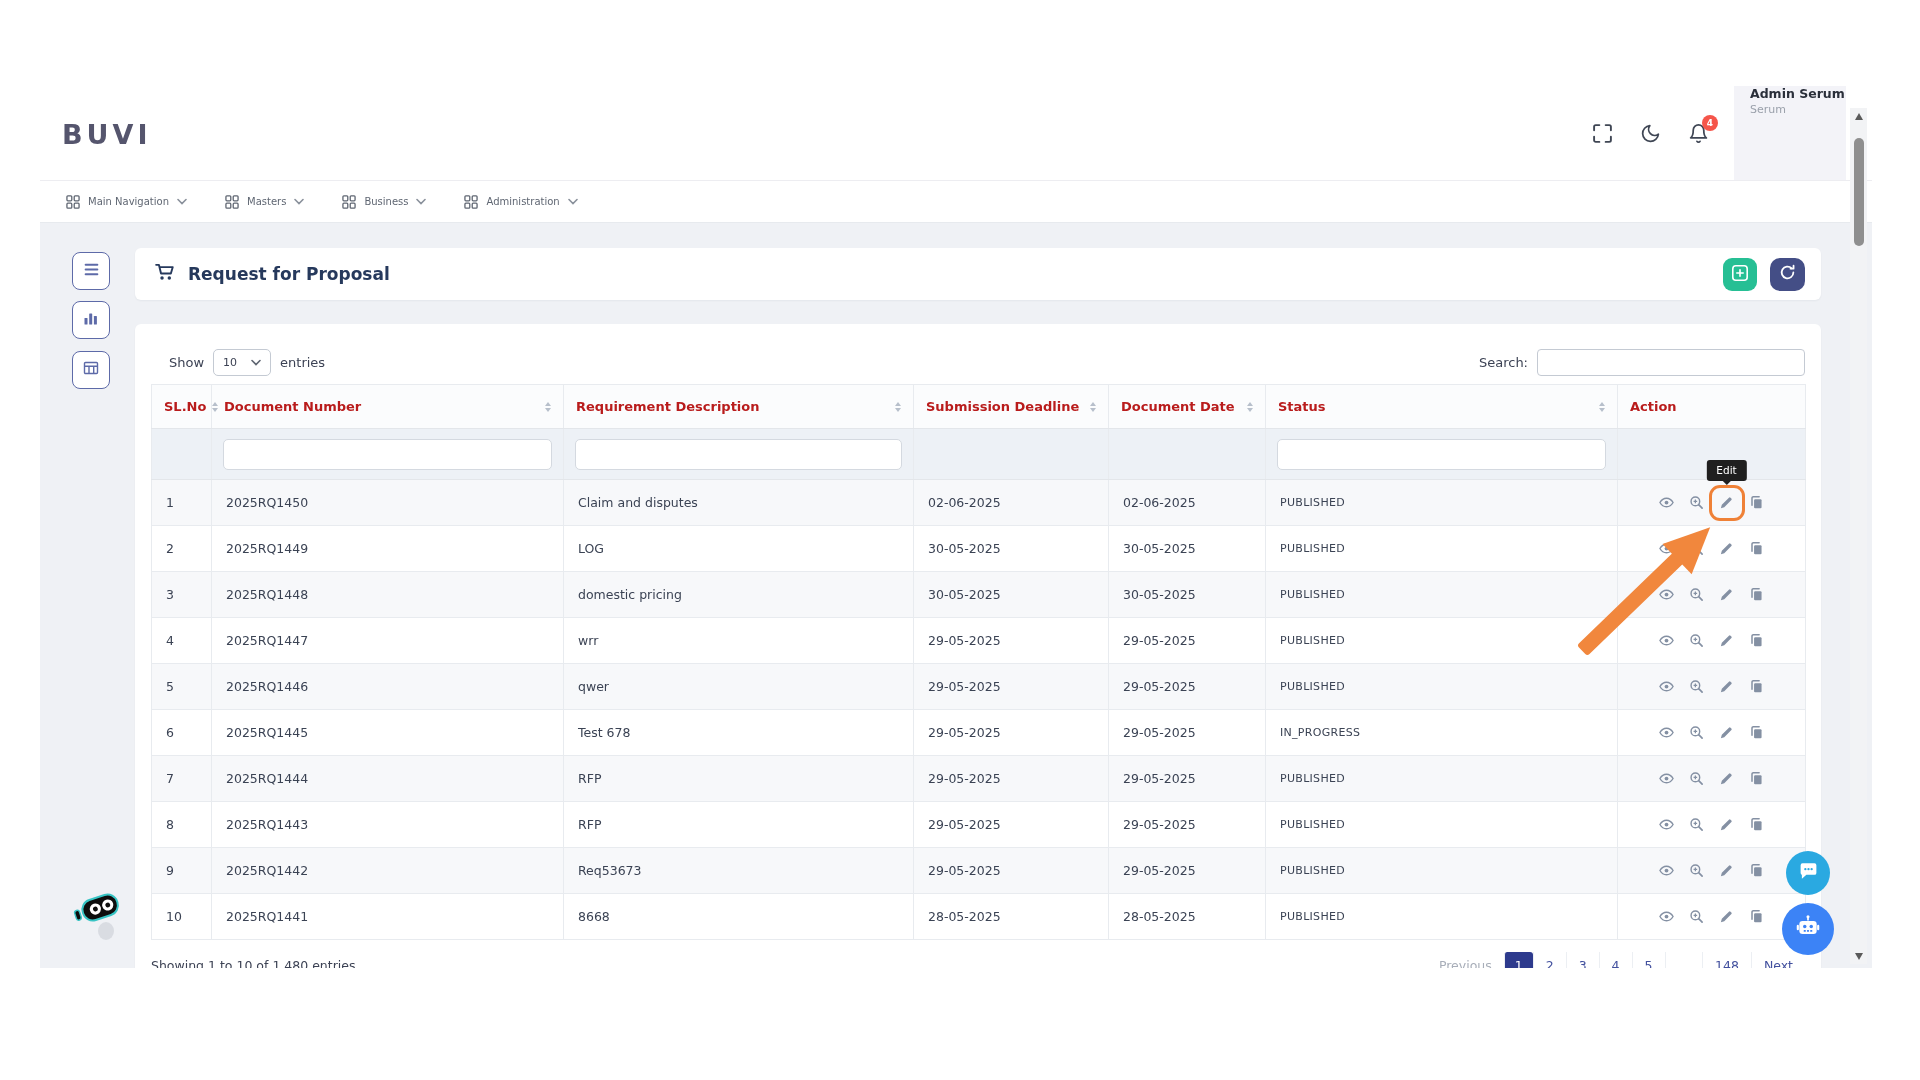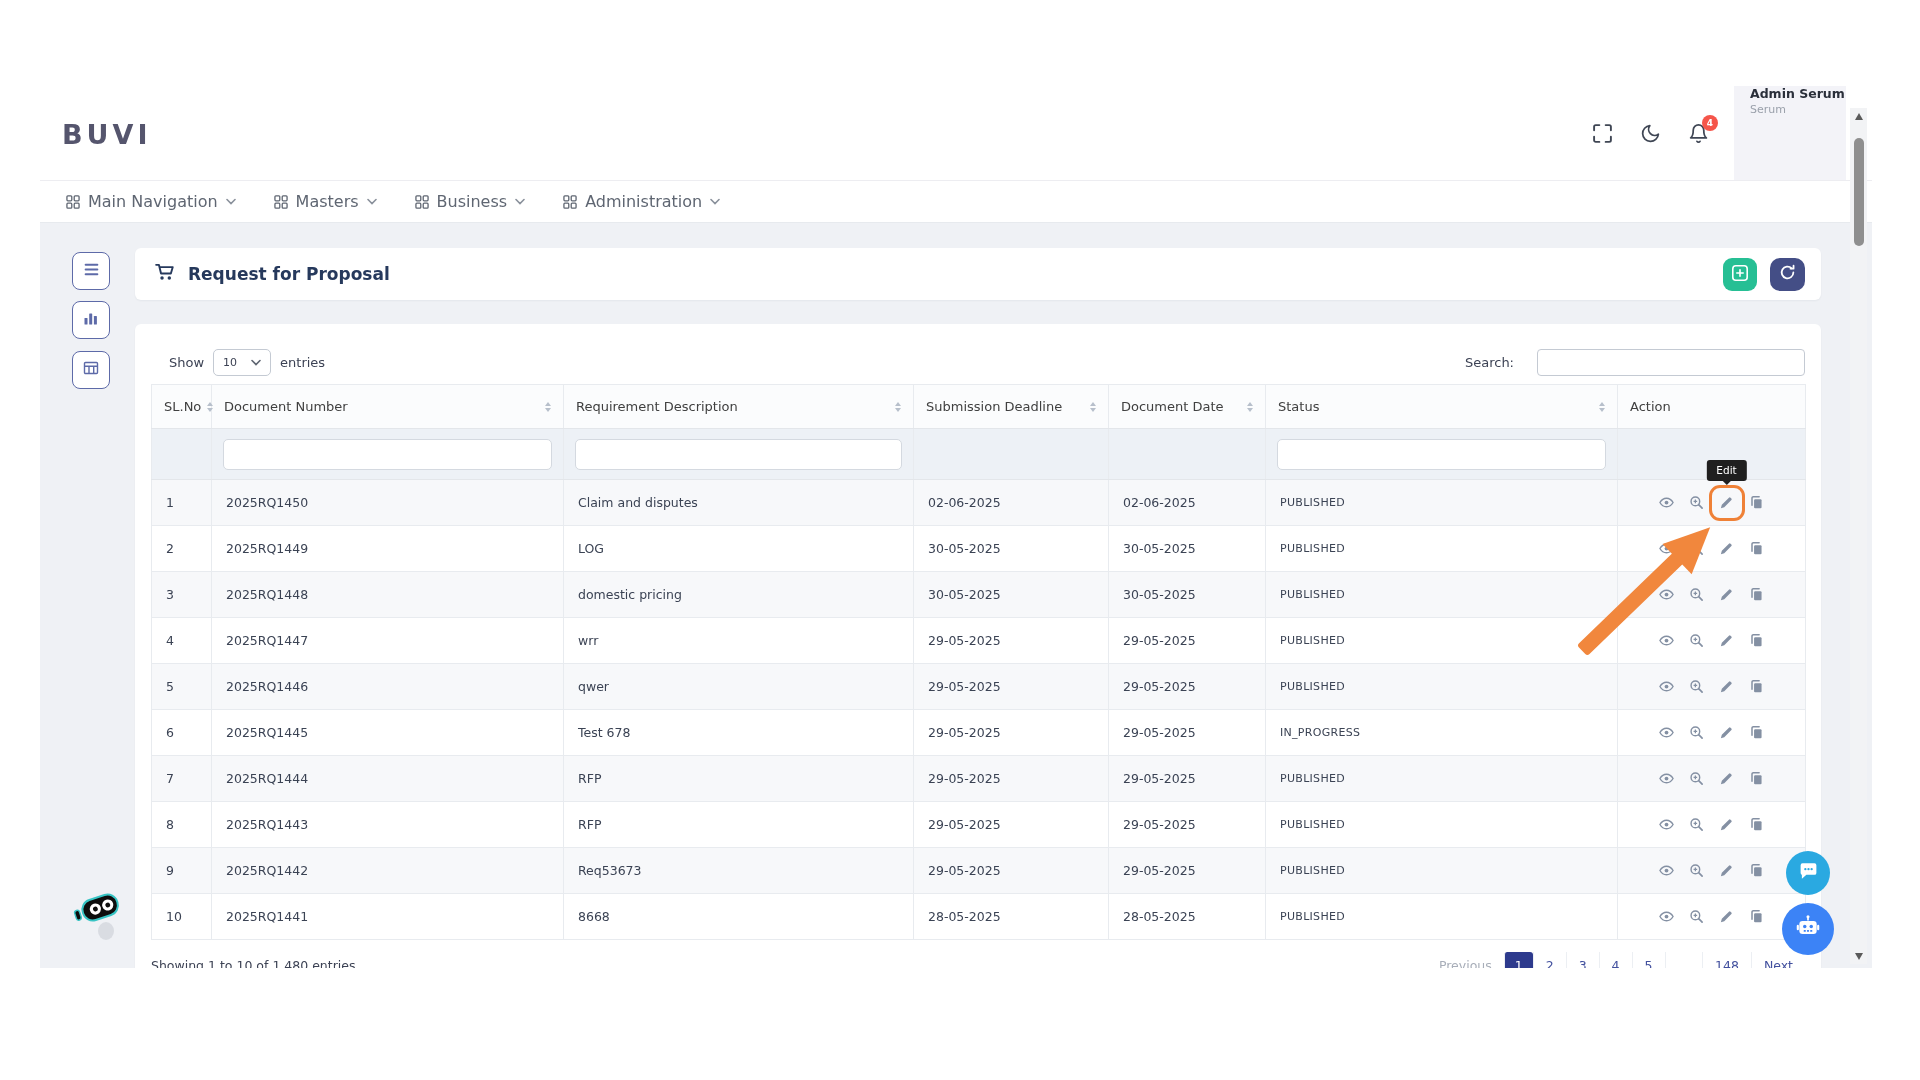--- a/index.html
+++ b/index.html
@@ -15,21 +15,21 @@
   .badge { position:absolute; top:-8px; right:-9px; background:#f5554a; color:#fff; font-size:9px; font-weight:700;
            width:16px; height:16px; border-radius:50%; display:flex; align-items:center; justify-content:center; }
   .user-panel { position:absolute; left:1694px; top:0; width:112px; height:94px; background:#f3f3f8;
                 display:flex; flex-direction:column; padding-left:16px; cursor:pointer; }
   .user-name { font-size:12.5px; font-weight:700; color:#2a2f3a; }
   .user-role { font-size:11px; color:#9aa0ab; margin-top:2px; }
 
   
   .nav { height:43px; background:#fff; border-top:1px solid #ededf1; border-bottom:1px solid #e7eaee;
          display:flex; align-items:center; padding-left:26px; gap:38px; }
-  .nav-item { display:flex; align-items:center; gap:8px; color:#5f6672; font-size:16px; cursor:pointer; }
+  .nav-item { display:flex; align-items:center; gap:8px; color:#5f6672; font-size:10px; cursor:pointer; }
   .nav-item svg { display:block; }
 
   
   .main { position:relative; height:745px; background:#eff1f5; }
 
   .side-btn { position:absolute; left:32px; width:38px; height:38px; background:#fff; border:1.5px solid #5d6aa8;
               border-radius:8px; display:flex; align-items:center; justify-content:center; color:#5d6aa8; cursor:pointer; }
 
   .card { position:absolute; left:95px; width:1686px; background:#fff; border-radius:6px; box-shadow:0 1px 2px rgba(20,30,60,.05); }
 
@@ -37,28 +37,28 @@
   .page-title { font-size:17px; font-weight:700; color:#26395c; margin-left:14px; }
   .title-actions { margin-left:auto; display:flex; gap:13px; }
   .btn-add { width:34px; height:33px; background:#26bf94; border:none; border-radius:9px; display:flex; align-items:center; justify-content:center; cursor:pointer; }
   .btn-refresh { width:35px; height:33px; background:#444e86; border:none; border-radius:10px; display:flex; align-items:center; justify-content:center; cursor:pointer; }
 
   .table-card { top:101px; height:700px; }
   .controls { display:flex; align-items:center; padding:16px 16px 0; height:60px;margin-left:18px; }
   .ctl-label { font-size:13px; color:#3c4254; }
   .select { width:58px; height:27px; border:1px solid #c4cad3; border-radius:5px; margin:0 9px;
             display:flex; align-items:center; justify-content:space-between; padding:0 9px; font-size:11px; color:#3c4254; cursor:pointer; background:#fff; }
-  .search-wrap { margin-left:auto; display:flex; align-items:center; gap:23px; }
+  .search-wrap { margin-left:auto; display:flex; align-items:center; gap:9px; }
   .search-input { width:268px; height:27px; border:1px solid #c4cad3; border-radius:4px; font-size:12px; padding:0 8px; outline:none; }
 
   table { border-collapse:collapse; table-layout:fixed; width:1654px; margin:0 16px; }
   th, td { border-right:1px solid #e8ebef; }
   th:first-child, td:first-child { border-left:1px solid #e8ebef; }
   thead th { border-top:1px solid #e8ebef; border-bottom:1px solid #e3e6ea; height:44px; background:#fbfcfd;
-             font-size:13px; font-weight:400; color:#404040; text-align:center; padding:0 12px; cursor:pointer; }
+             font-size:13px; font-weight:700; color:#b91c1c; text-align:center; padding:0 12px; cursor:pointer; }
   .th-inner { display:flex; align-items:center; justify-content:space-between; }
   .sort { display:flex; flex-direction:column; gap:2px; margin-left:6px; }
   .sort i { display:block; width:0; height:0; border-left:3.5px solid transparent; border-right:3.5px solid transparent; }
   .sort .up { border-bottom:4px solid #b7bfcb; }
   .sort .down { border-top:4px solid #b7bfcb; }
 
   .filter-row td { background:#edf1f6; height:51px; border-bottom:1px solid #e3e6ea; }
   .filter-input { width:calc(100% - 22px); margin:0 11px; height:31px; border:1px solid #d4d9e0; border-radius:5px; outline:none; font-size:12px; padding:0 8px; }
 
   tbody td { height:46px; font-size:12.5px; color:#3b4354; padding:0 14px; border-bottom:1px solid #e8ebef; background:#fff; }

